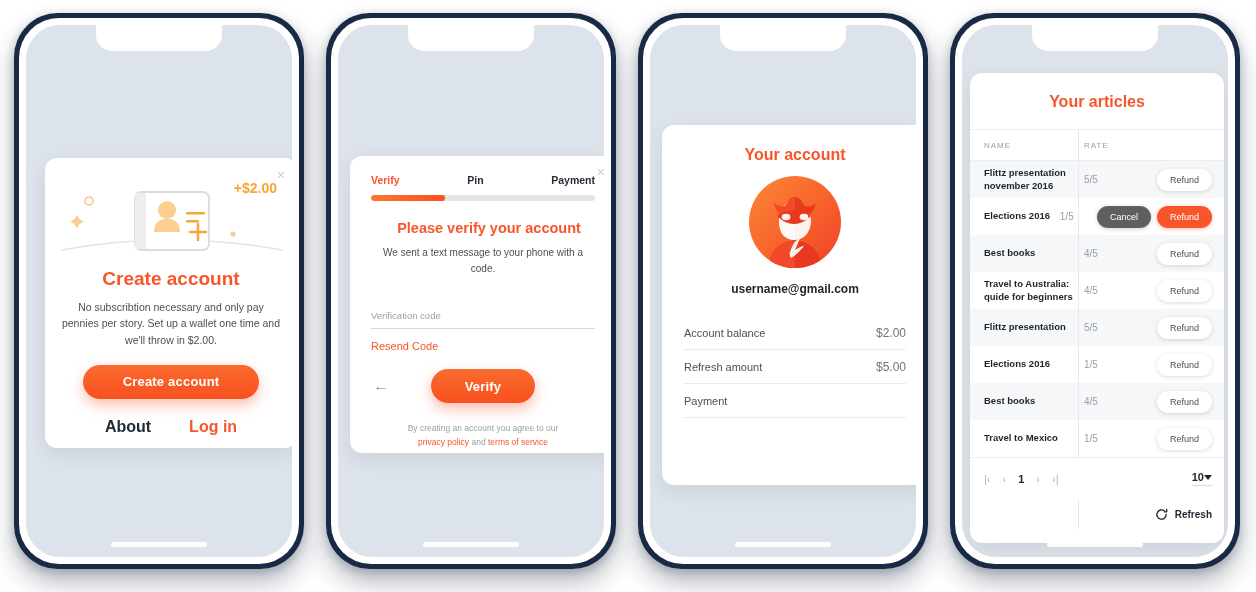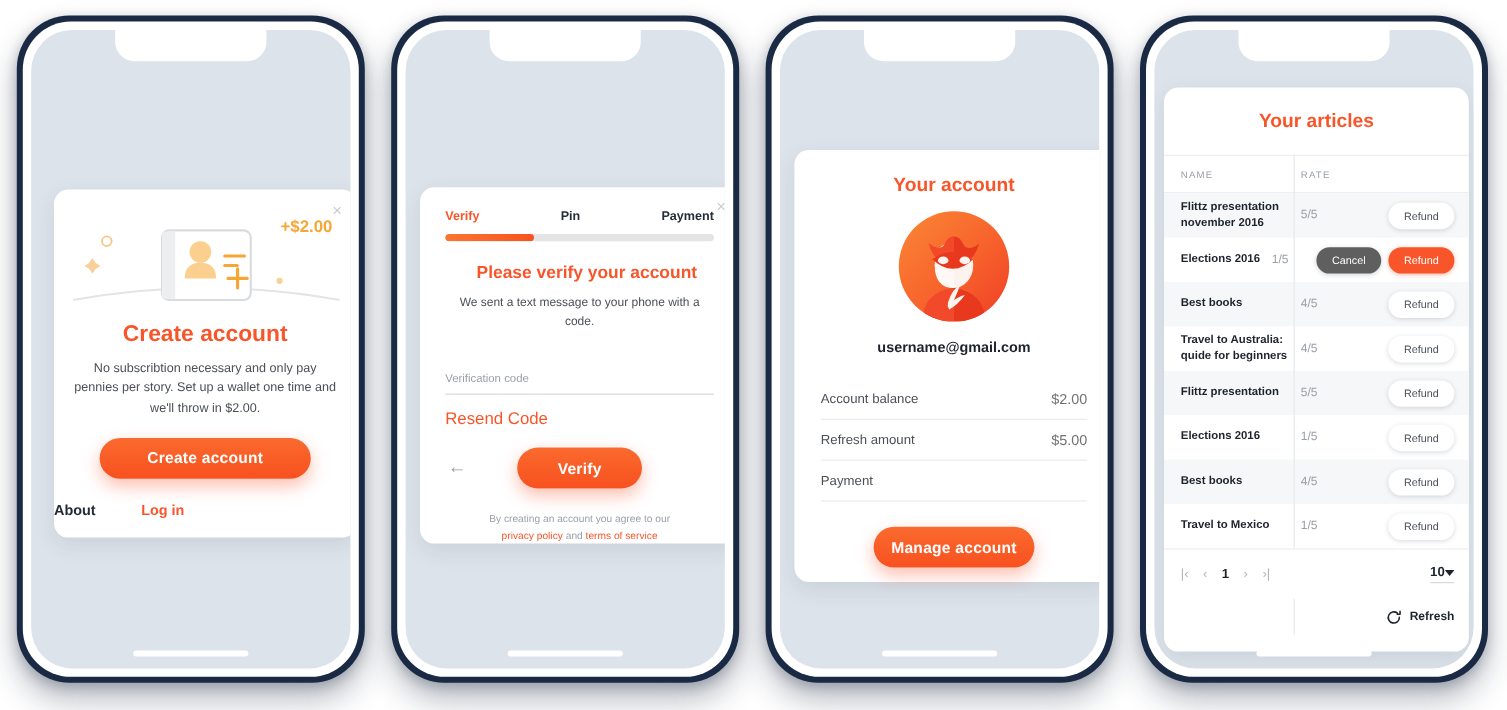--- a/index.html
+++ b/index.html
@@ -105,22 +105,22 @@
     position: absolute; right: 20px; top: 6px;
     color: #f6a634; font-size: 14px; font-weight: bold;
   }
   #card1 .ca-title { font-size: 19px; margin-top: 6px; }
   #card1 .ca-sub {
     margin: 9px 16px 0 16px;
     font-size: 10.5px; color: #4b5057; text-align: center; line-height: 1.55;
   }
   #card1 .btn-primary { width: 176px; height: 34px; margin: 17px auto 0; }
   .links-row {
-    display: flex; gap: 38px;
-    margin-top: 19px; font-size: 12px; font-weight: bold;
+    display: flex; justify-content: center; gap: 38px;
+    margin-top: 19px; font-size: 16px; font-weight: bold;
   }
   .link-dark { color: #232b36; cursor: pointer; }
   .link-orange { color: #f8552a; cursor: pointer; }
 
   
   #card2 { left: 12px; top: 131px; width: 266px; height: 297px; }
   .steps { display: flex; justify-content: space-between; padding: 18px 21px 0 21px; }
   .step { font-size: 10.5px; font-weight: bold; color: #252d38; cursor: pointer; }
   .step.active { color: #f8552a; }
   .progress-track {
@@ -128,21 +128,21 @@
     overflow: hidden; cursor: pointer;
   }
   .progress-fill { height: 100%; background: linear-gradient(90deg,#fb7633,#f8511f); border-radius: 3px; }
   #card2 .v-title { font-size: 14.5px; margin-top: 19px; padding-left: 12px; }
   #card2 .v-sub {
     margin: 9px 30px 0; font-size: 10px; color: #4b5057; text-align: center; line-height: 1.6;
   }
   .field { margin: 33px 21px 0; }
   .field-label { font-size: 9.5px; color: #9aa0a8; }
   .field-line { margin-top: 7px; height: 1px; background: #d6d9dd; }
-  .resend { margin: 11px 21px 0; font-size: 14px; color: #f8552a; cursor: pointer; }
+  .resend { margin: 11px 21px 0; font-size: 11px; color: #f8552a; cursor: pointer; }
   .verify-row { position: relative; margin-top: 17px; height: 34px; }
   .back-arrow {
     position: absolute; left: 23px; top: 8px;
     width: 20px; color: #9aa0a8; cursor: pointer;
   }
   .verify-row .btn-primary { width: 104px; height: 34px; margin: 0 auto; }
   .legal {
     margin: 18px 22px 0; font-size: 8.5px; color: #9aa0a8;
     text-align: center; line-height: 1.65;
   }
@@ -350,21 +350,20 @@
             <div class="kv-row">
               <span class="kv-k">Refresh amount</span>
               <span class="kv-v">$5.00</span>
             </div>
             <div class="kv-row">
               <span class="kv-k">Payment</span>
               <span class="kv-v"></span>
             </div>
           </div>
 
-          <button class="btn-primary">Manage account</button>
         </div>
       </div>
     </div>
   </div>
 
   <div class="phone" id="phone4">
     <div class="phone-inner">
       <div class="screen">
         <div class="notch"></div>
         <div class="home-bar"></div>

